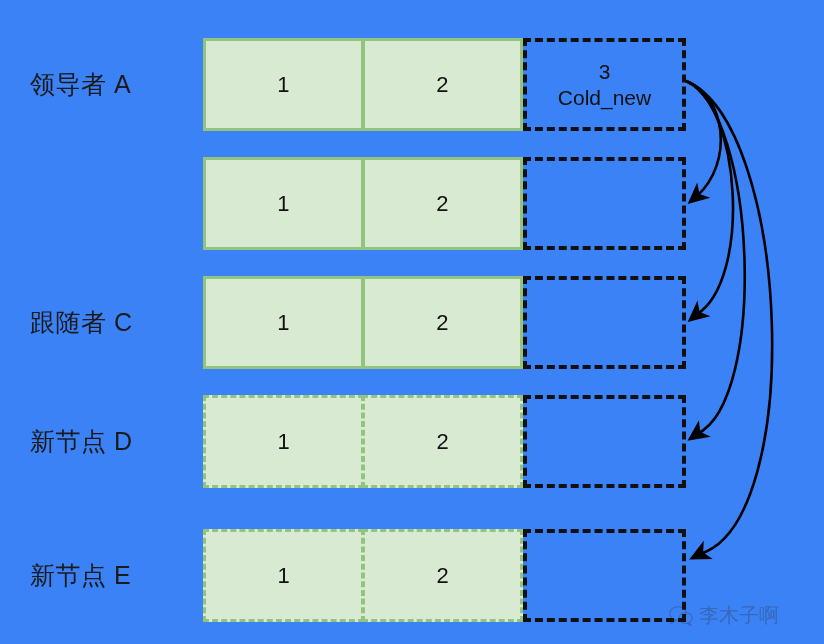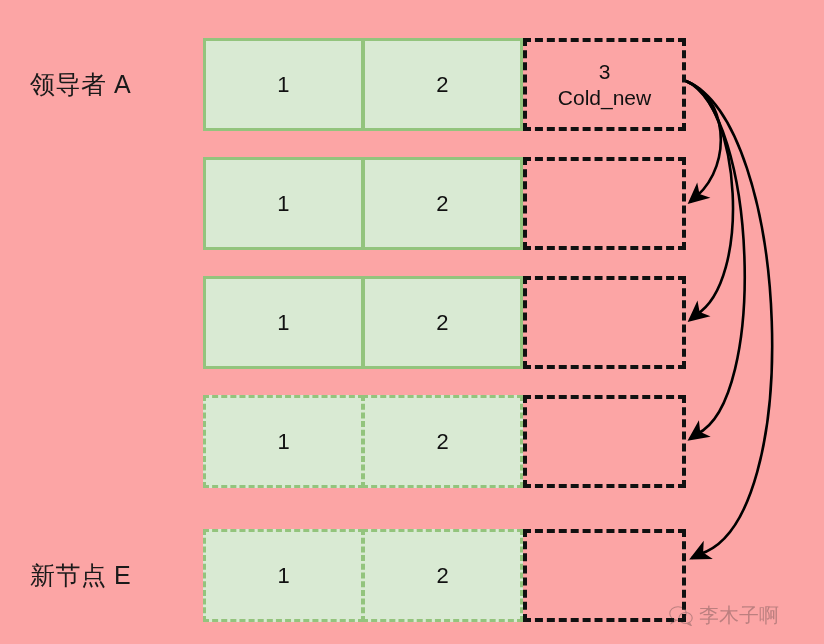--- a/index.html
+++ b/index.html
@@ -4,21 +4,21 @@
 <style>
   html, body {
     margin: 0;
     padding: 0;
     background: #ffffff;
   }
   #diagram-root {
     position: relative;
     width: 824px;
     height: 644px;
-    background: #fca5a5;
+    background: #3b82f6;
     font-family: "Liberation Sans", "DejaVu Sans", sans-serif;
     overflow: hidden;
   }
   .row {
     position: absolute;
     left: 0;
     width: 824px;
     height: 95px;
   }
   .row-label {
@@ -139,31 +139,33 @@
       <div class="cell">1</div>
       <div class="cell">2</div>
     </div>
     <div class="pending-box">
       <div class="pending-line"></div>
       <div class="pending-line"></div>
     </div>
   </div>
 
   <div class="row" style="top:275px;">
+    <div class="row-label">跟随者 C</div>
     <div class="log-strip solid-green">
       <div class="cell">1</div>
       <div class="cell">2</div>
     </div>
     <div class="pending-box">
       <div class="pending-line"></div>
       <div class="pending-line"></div>
     </div>
   </div>
 
   <div class="row" style="top:394px;">
+    <div class="row-label">新节点 D</div>
     <div class="log-strip dashed-green">
       <div class="cell">1</div>
       <div class="cell">2</div>
     </div>
     <div class="pending-box">
       <div class="pending-line"></div>
       <div class="pending-line"></div>
     </div>
   </div>
 

